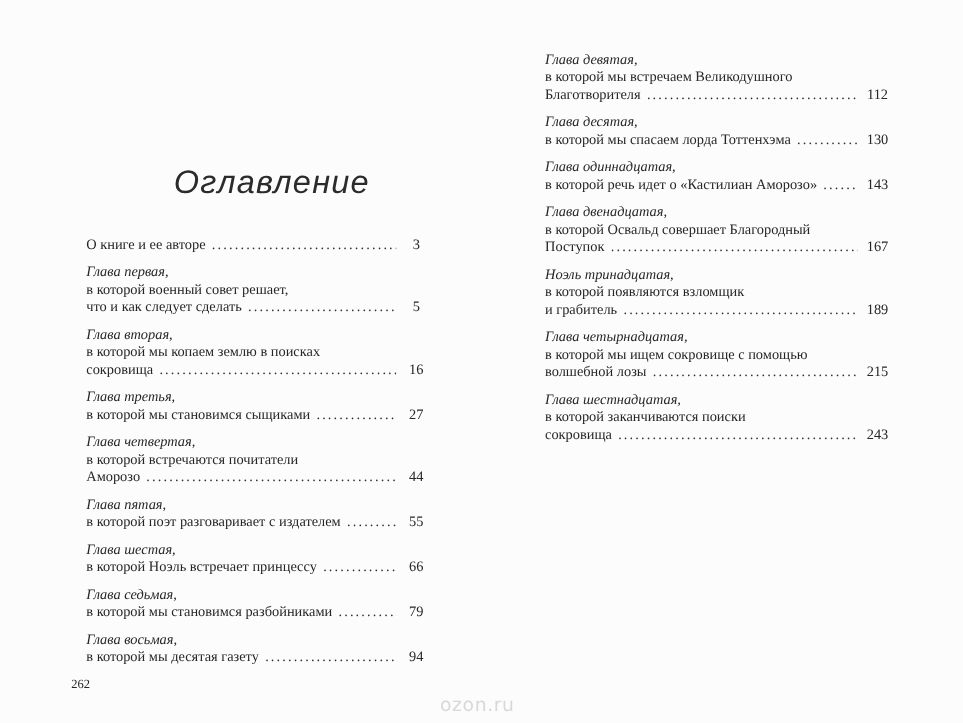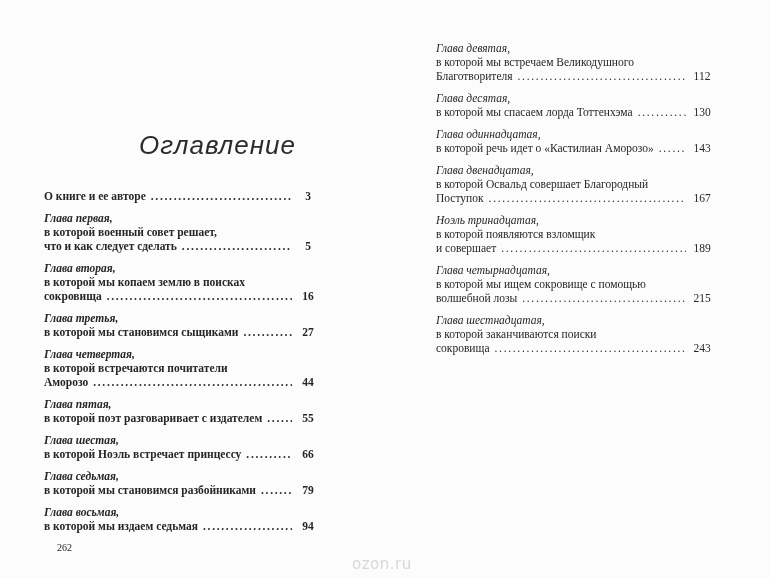--- a/index.html
+++ b/index.html
@@ -30,24 +30,23 @@
     letter-spacing: 1px;
     color: #2b2b2b;
   }
   .col {
     position: absolute;
     font-size: 11.5px;
     line-height: 14px;
     color: #262626;
   }
   .col-left {
-    left: 44px;
+    left: 69px;
     top: 189px;
     width: 276px;
-    font-weight: bold;
   }
   .col-right {
     left: 436px;
     top: 41px;
     width: 278px;
   }
   .entry {
     margin-bottom: 8px;
   }
   .chapter {
@@ -166,21 +165,21 @@
     <div class="chapter">Глава седьмая,</div>
         <div class="row tail-row">
       <span class="txt">в которой мы становимся разбойниками</span>
       <span class="leader"></span>
       <span class="pagenum">79</span>
     </div>
   </div>
       <div class="entry">
     <div class="chapter">Глава восьмая,</div>
         <div class="row tail-row">
-      <span class="txt">в которой мы издаем седьмая</span>
+      <span class="txt">в которой мы десятая газету</span>
       <span class="leader"></span>
       <span class="pagenum">94</span>
     </div>
   </div>
     </div>
 
   <div id="col-right" class="col col-right">
       <div class="entry">
     <div class="chapter">Глава девятая,</div>
         <div class="line">в которой мы встречаем Великодушного</div>
@@ -212,21 +211,21 @@
         <div class="row tail-row">
       <span class="txt">Поступок</span>
       <span class="leader"></span>
       <span class="pagenum">167</span>
     </div>
   </div>
       <div class="entry">
     <div class="chapter">Ноэль тринадцатая,</div>
         <div class="line">в которой появляются взломщик</div>
         <div class="row tail-row">
-      <span class="txt">и совершает</span>
+      <span class="txt">и грабитель</span>
       <span class="leader"></span>
       <span class="pagenum">189</span>
     </div>
   </div>
       <div class="entry">
     <div class="chapter">Глава четырнадцатая,</div>
         <div class="line">в которой мы ищем сокровище с помощью</div>
         <div class="row tail-row">
       <span class="txt">волшебной лозы</span>
       <span class="leader"></span>

